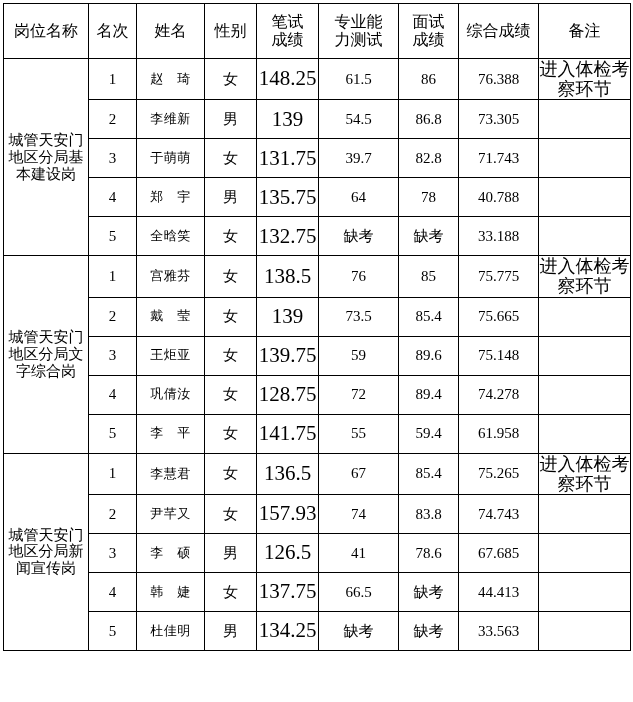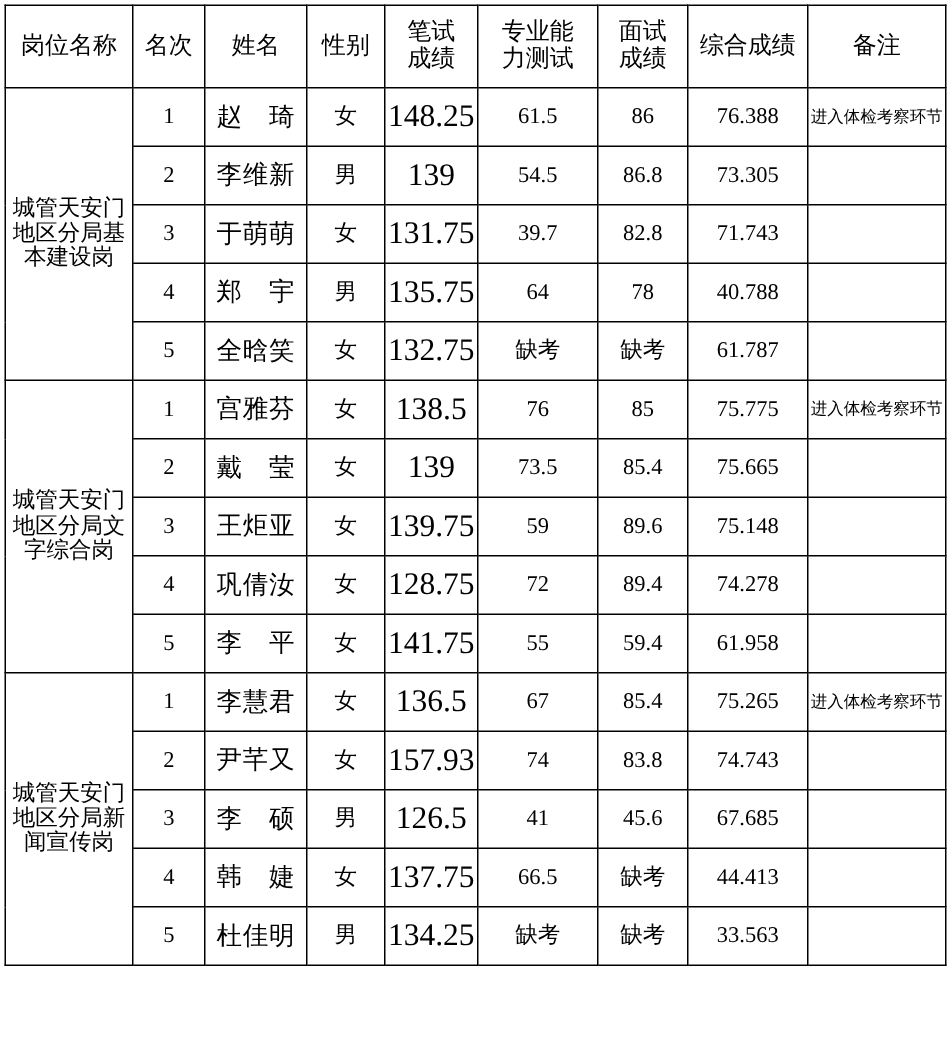--- a/index.html
+++ b/index.html
@@ -44,25 +44,25 @@
   tbody td {
     height: 38px;
     font-size: 15px;
   }
   td.post-cell {
     font-size: 15px;
     line-height: 1.45;
     padding: 0 6px;
   }
   td.name-cell {
-    font-size: 17px;
+    font-size: 13px;
     letter-spacing: 0.5px;
   }
   td.remark-cell {
-    font-size: 11px;
+    font-size: 18px;
     line-height: 1.35;
   }
   td.wrapnum {
     font-size: 21px;
     line-height: 1.1;
     word-break: break-all;
     padding: 0 6px;
   }
   
   col.c-post { width: 85px; }
@@ -156,21 +156,21 @@
         <td>40.788</td>
         <td class="remark-cell"></td>
       </tr>
       <tr>
         <td>5</td>
         <td class="name-cell">全晗笑</td>
         <td>女</td>
         <td class="wrapnum">132.75</td>
         <td>缺考</td>
         <td>缺考</td>
-        <td>61.787</td>
+        <td>33.188</td>
         <td class="remark-cell"></td>
       </tr>
 
       <tr>
         <td class="post-cell" rowspan="5">城管天安门地区分局文字综合岗</td>
         <td>1</td>
         <td class="name-cell">宫雅芬</td>
         <td>女</td>
         <td class="wrapnum">138.5</td>
         <td>76</td>
@@ -239,21 +239,21 @@
         <td>83.8</td>
         <td>74.743</td>
         <td class="remark-cell"></td>
       </tr>
       <tr>
         <td>3</td>
         <td class="name-cell">李　硕</td>
         <td>男</td>
         <td class="wrapnum">126.5</td>
         <td>41</td>
-        <td>45.6</td>
+        <td>78.6</td>
         <td>67.685</td>
         <td class="remark-cell"></td>
       </tr>
       <tr>
         <td>4</td>
         <td class="name-cell">韩　婕</td>
         <td>女</td>
         <td class="wrapnum">137.75</td>
         <td>66.5</td>
         <td>缺考</td>

